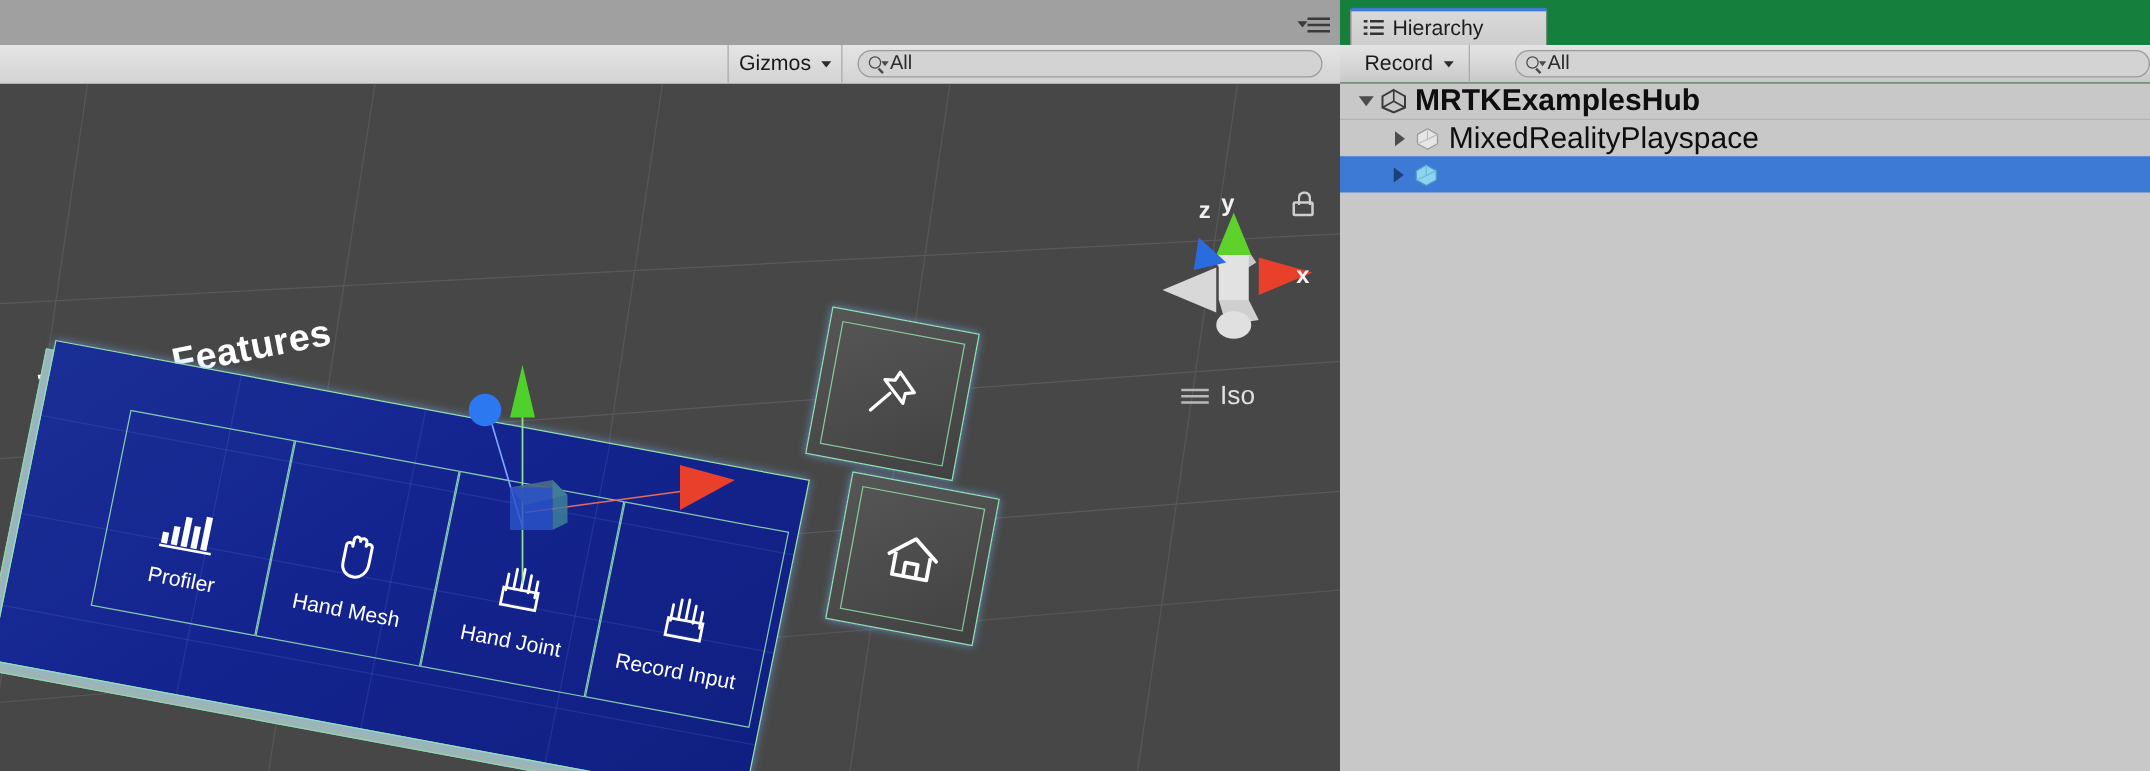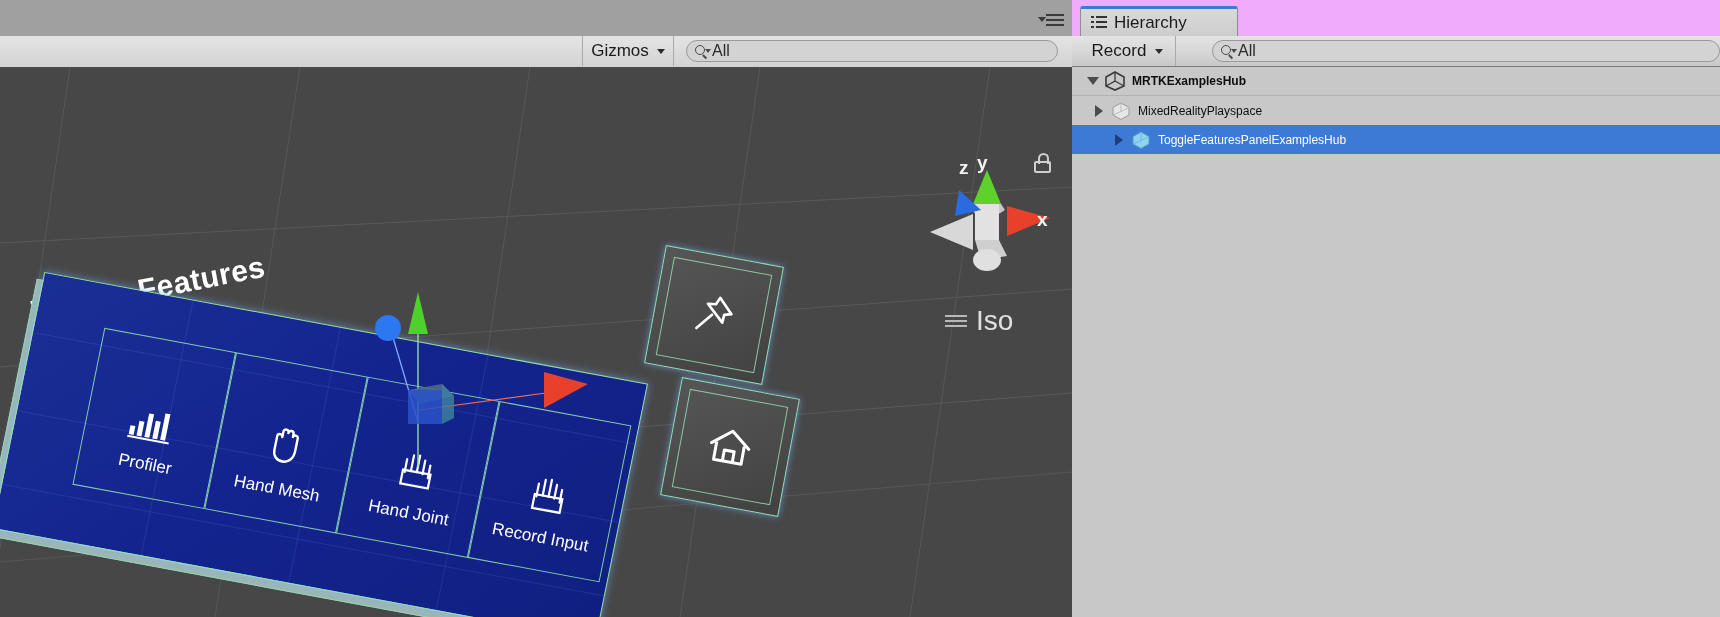--- a/index.html
+++ b/index.html
@@ -144,26 +144,26 @@
   #lock-icon .body { position:absolute; left:0; top:8px; width:17px; height:12px; border:2px solid #cfcfcf; box-sizing:border-box; border-radius:2px; }
   #lock-icon .shackle { position:absolute; left:4px; top:0px; width:11px; height:11px; border:2px solid #cfcfcf; border-bottom:none; box-sizing:border-box; border-radius:6px 6px 0 0; }
 
   
   #iso-label { position:absolute; left:945px; top:238px; display:flex; align-items:center; gap:9px; }
   #iso-label .lines { position:relative; width:22px; height:13px; }
   #iso-label .lines i { position:absolute; left:0; width:22px; height:2px; background:#b9b9b9; }
   #iso-label .lines i:nth-child(1){top:0;}
   #iso-label .lines i:nth-child(2){top:5px;}
   #iso-label .lines i:nth-child(3){top:10px;}
-  #iso-label .txt { color:#e0e0e0; font-size:28px; }
+  #iso-label .txt { color:#e0e0e0; font-size:21px; }
 
   
   #hierarchy-panel {
     position:absolute; left:1072px; top:0; width:648px; height:617px;
-    background:#f0abfc;
+    background:#15803d;
   }
   #hierarchy-tab {
     position:absolute; left:8px; top:6px; width:158px; height:30px;
     background: linear-gradient(to bottom, #d9d9d9 0%, #cdcdcd 100%);
     border:1px solid #8e8e8e; border-bottom:none;
     border-top:3px solid #3c7ad6;
     border-radius:3px 3px 0 0;
     box-sizing:border-box;
     display:flex; align-items:center; gap:7px; padding-left:10px;
   }
@@ -191,21 +191,21 @@
   #create-dropdown .caret { width:0;height:0;border-left:4px solid transparent;border-right:4px solid transparent;border-top:5px solid #2b2b2b; }
   #hierarchy-search {
     position:absolute; left:140px; top:4px; right:0px; height:22px;
     background:#d3d3d3; border:1px solid #9a9a9a; border-radius:11px;
     box-sizing:border-box; display:flex; align-items:center; padding-left:8px; gap:2px;
   }
 
   #hierarchy-tree { position:absolute; left:0; top:67px; width:648px; height:550px; background:#c8c8c8; }
   .tree-row {
     position:relative; height:29px; display:flex; align-items:center;
-    font-size:12px; color:#0e0e0e; box-sizing:border-box;text-align:center;
+    font-size:24px; color:#0e0e0e; box-sizing:border-box;text-align:center;
   }
   .tree-row.root { background:#c8c8c8; font-weight:bold; border-bottom:1px solid #b3b3b3; }
   .tree-row.selected { background:#3c7ad6; color:#ffffff; }
   .tw-arrow { width:22px; flex:0 0 auto; display:flex; align-items:center; justify-content:center; }
   .tw-arrow .tri-r { width:0;height:0;border-top:6px solid transparent;border-bottom:6px solid transparent;border-left:8px solid #4c4c4c; }
   .tw-arrow .tri-d { width:0;height:0;border-left:6px solid transparent;border-right:6px solid transparent;border-top:8px solid #4c4c4c; }
   .tw-arrow.sel .tri-r { border-left-color:#1c3f7a; }
   .tw-arrow.blank { }
   .go-icon { width:22px; height:20px; flex:0 0 auto; margin-right:6px; position:relative; }
   .tree-label { white-space:nowrap; }
@@ -421,21 +421,21 @@
         <span class="go-icon">
           <svg width="22" height="20" viewBox="0 0 22 20">
             <polygon points="11,1 20,6 20,15 11,19 2,15 2,6" fill="none" stroke="#3a3a3a" stroke-width="1.6"></polygon>
             <path d="M11 1 L11 10 L2 15 M11 10 L20 15" fill="none" stroke="#3a3a3a" stroke-width="1.3"></path>
           </svg>
         </span>
         <span class="tree-label">MRTKExamplesHub</span>
       </div>
 
 
-      <div class="tree-row" style="padding-left:16px;">
+      <div class="tree-row" style="padding-left:16px;margin-left:21px;">
         <span class="tw-arrow">
             <span class="tri-r"></span>
           </span>
         <span class="go-icon">
           <svg width="22" height="20" viewBox="0 0 22 20">
             <polygon points="11,2 19,6.5 19,14 11,18.5 3,14 3,6.5" fill="#e6e6e6" stroke="#9a9a9a" stroke-width="1"></polygon>
             <path d="M11 2 L11 10.5 L3 14 M11 10.5 L19 6.5" fill="none" stroke="#bdbdbd" stroke-width="1"></path>
           </svg>
         </span>
         <span class="tree-label">MixedRealityPlayspace</span>
@@ -445,19 +445,18 @@
       <div class="tree-row selected" style="padding-left:36px;">
         <span class="tw-arrow sel">
             <span class="tri-r"></span>
           </span>
         <span class="go-icon">
           <svg width="22" height="20" viewBox="0 0 22 20">
             <polygon points="11,2 19,6.5 19,14 11,18.5 3,14 3,6.5" fill="#8ed3f0" stroke="#4b9cc4" stroke-width="1"></polygon>
             <path d="M11 2 L11 10.5 L3 14 M11 10.5 L19 6.5" fill="none" stroke="#6fb9da" stroke-width="1"></path>
           </svg>
         </span>
-        <span class="tree-label">ToggleFeaturesPanelExamplesHub</span>
       </div>
 
     </div>
   </div>
 
 </div>
 
 </body></html>

